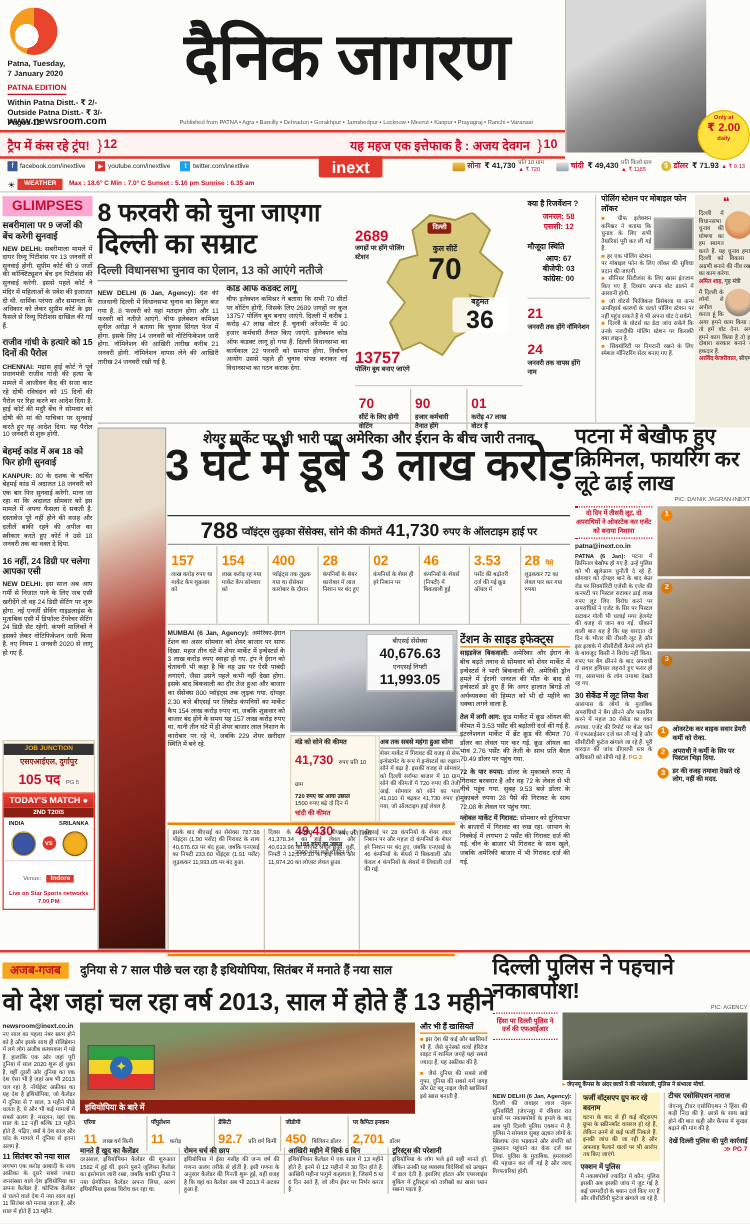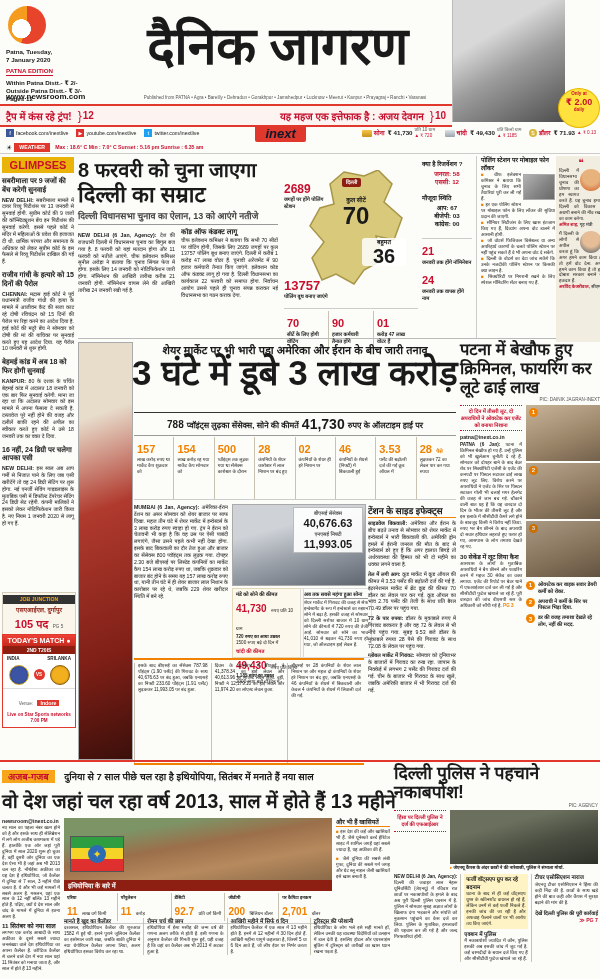--- a/index.html
+++ b/index.html
@@ -66,21 +66,21 @@
     </div>
 
     <div class="abs" style="left:0;top:125px;width:600px;height:16px;display:flex;align-items:center">
       <span style="width:8px;height:8px;background:#3b5998;color:#fff;font-size:6px;text-align:center;line-height:8px;margin-left:6px">f</span>
       <span class="t5" style="margin-left:2px">facebook.com/inextlive</span>
       <span style="width:8px;height:8px;background:#e02f2f;color:#fff;font-size:5px;text-align:center;line-height:8px;margin-left:8px">▶</span>
       <span class="t5" style="margin-left:2px">youtube.com/inextlive</span>
       <span style="width:8px;height:8px;background:#1da1f2;color:#fff;font-size:6px;text-align:center;line-height:8px;margin-left:8px">t</span>
       <span class="t5" style="margin-left:2px">twitter.com/inextlive</span>
       <span style="flex:1"></span>
-      <span style="background:#e0382c;color:#0f172a;font-weight:bold;font-style:italic;font-size:13px;padding:1px 10px;border-radius:2px">inext</span>
+      <span style="background:#e0382c;color:#ffffff;font-weight:bold;font-size:13px;padding:1px 10px;border-radius:2px">inext</span>
       <span style="flex:1"></span>
 
       <span style="width:10px;height:7px;background:linear-gradient(#f6c64a,#c9921b);margin-right:2px;border-radius:1px"></span>
       <span class="t6 b red">सोना</span>
       <span class="t6 b" style="margin-left:3px">₹ 41,730</span>
       <span class="t4 gry" style="margin-left:2px;width:26px"><span>प्रति 10 ग्राम</span><br><span class="red"><span>▲</span> <span>₹ 720</span></span></span>
 
       <span style="width:10px;height:7px;background:linear-gradient(#dfe3e8,#9aa3ad);margin:0 2px 0 4px;border-radius:1px"></span>
       <span class="t6 b red">चांदी</span>
       <span class="t6 b" style="margin-left:3px">₹ 49,430</span>
@@ -93,21 +93,21 @@
     </div>
 
     <div class="abs" style="left:0;top:142px;width:600px;height:11px;display:flex;align-items:center;border-bottom:1px solid #ccc">
       <span style="font-size:7px;margin-left:6px">☀</span>
       <span class="t5 b" style="background:#e0382c;color:#fff;padding:1px 5px;margin-left:2px">WEATHER</span>
       <span class="t5 b red" style="margin-left:5px">Max : 18.6° C   Min : 7.0° C   Sunset : 5.16 pm   Sunrise : 6.35 am</span>
     </div>
   </div>
 
   <div class="abs" style="left:2px;top:157px;width:72px;height:600px">
-    <div class="b red ctr" style="background:#eab308;font-size:11px;padding:2px 0">GLIMPSES</div>
+    <div class="b red ctr" style="background:#f9a8d4;font-size:11px;padding:2px 0">GLIMPSES</div>
 
     <div style="padding-top:4px">
       <div class="b t7">सबरीमाला पर 9 जजों की बेंच करेगी सुनवाई</div>
       <div class="t5 jst" style="margin-top:2px"><span class="b">NEW DELHI:</span> <span>सबरीमाला मामले में दायर रिव्यू पिटीशंस पर 13 जनवरी से सुनवाई होगी. सुप्रीम कोर्ट की 9 जजों की कॉन्स्टिट्यूशन बेंच इन पिटीशंस की सुनवाई करेगी. इससे पहले कोर्ट ने मंदिर में महिलाओं के प्रवेश की इजाजत दी थी. धार्मिक परंपरा और समानता के अधिकार को लेकर सुप्रीम कोर्ट के इस फैसले से रिव्यू पिटीशंस दाखिल की गई हैं.</span></div>
     </div>
     <div style="padding-top:6px">
       <div class="b t7">राजीव गांधी के हत्यारे को 15 दिनों की पैरोल</div>
       <div class="t5 jst" style="margin-top:2px"><span class="b">CHENNAI:</span> <span>मद्रास हाई कोर्ट ने पूर्व प्रधानमंत्री राजीव गांधी की हत्या के मामले में आजीवन कैद की सजा काट रहे दोषी रविचंद्रन को 15 दिनों की पैरोल पर रिहा करने का आदेश दिया है. हाई कोर्ट की मदुरै बेंच ने सोमवार को दोषी की मां की याचिका पर सुनवाई करते हुए यह आदेश दिया. यह पैरोल 10 जनवरी से शुरू होगी.</span></div>
     </div>
     <div style="padding-top:6px">
@@ -238,30 +238,30 @@
       <div class="t4 b red"><span>अरविंद केजरीवाल,</span> <span class="gry">सीएम</span></div>
     </div>
   </div>
 
   <div class="abs photo" style="left:78px;top:342px;width:53px;height:416px;background:linear-gradient(160deg,#e8dccb 0 18%,#b03a2e 40%,#7e1f16 75%,#3c0f0a)"></div>
 
   <div class="abs ctr b" style="left:134px;top:342px;width:322px;font-size:11px">शेयर मार्केट पर भी भारी पड़ा अमेरिका और ईरान के बीच जारी तनाव</div>
   <div class="abs b" style="left:132px;top:354px;width:326px;font-size:35px;line-height:1.1;white-space:nowrap">3 घंटे में डूबे 3 लाख करोड़</div>
 
   <div class="abs" style="left:134px;top:412px;width:322px;height:22px;border-top:1.5px solid #333;border-bottom:1px solid #999;display:flex;align-items:center;justify-content:center">
-    <span class="b" style="font-size:10px">788</span>
+    <span class="b" style="font-size:18px">788</span>
     <span class="b" style="font-size:8px;margin:0 3px">प्वॉइंट्स लुढ़का सेंसेक्स, सोने की कीमतें</span>
     <span class="b" style="font-size:14px">41,730</span>
     <span class="b" style="font-size:8px;margin-left:3px">रुपए के ऑलटाइम हाई पर</span>
   </div>
 
   <div class="abs" style="left:134px;top:437px;width:322px;height:62px;display:flex;border-bottom:0.5px solid #ccc">
     <div class="statcell"><span class="b org" style="font-size:11px">157</span><span class="t5 b org"></span><div class="t4">लाख करोड़ रुपए था मार्केट कैप शुक्रवार को</div></div>
     <div class="statcell vline"><span class="b org" style="font-size:11px">154</span><span class="t5 b org"></span><div class="t4">लाख करोड़ रह गया मार्केट कैप सोमवार को</div></div>
-    <div class="statcell vline"><span class="b org" style="font-size:11px">500</span><span class="t5 b org"></span><div class="t4">प्वॉइंट्स तक लुढ़क गया था सेंसेक्स कारोबार के दौरान</div></div>
+    <div class="statcell vline"><span class="b org" style="font-size:11px">400</span><span class="t5 b org"></span><div class="t4">प्वॉइंट्स तक लुढ़क गया था सेंसेक्स कारोबार के दौरान</div></div>
     <div class="statcell vline"><span class="b org" style="font-size:11px">28</span><span class="t5 b org"></span><div class="t4">कंपनियों के शेयर कारोबार में लाल निशान पर बंद हुए</div></div>
     <div class="statcell vline"><span class="b org" style="font-size:11px">02</span><span class="t5 b org"></span><div class="t4">कंपनियों के शेयर ही हरे निशान पर</div></div>
     <div class="statcell vline"><span class="b org" style="font-size:11px">46</span><span class="t5 b org"></span><div class="t4">कंपनियों के शेयर्स (निफ्टी) में बिकवाली हुई</div></div>
     <div class="statcell vline"><span class="b org" style="font-size:11px">3.53</span><span class="t5 b org"></span><div class="t4">पर्सेंट की बढ़ोतरी दर्ज की गई क्रूड ऑयल में</div></div>
     <div class="statcell vline"><span class="b org" style="font-size:11px">28</span> <span class="t5 b org">पैसे</span><div class="t4">लुढ़ककर 72 का लेवल पार कर गया रुपया</div></div>
   </div>
 
   <div class="abs t5 jst" style="left:134px;top:504px;width:94px;height:148px;overflow:hidden">
     <span class="b">MUMBAI (6 Jan, Agency):</span> <span>अमेरिका-ईरान टेंशन का असर सोमवार को शेयर बाजार पर साफ दिखा. महज तीन घंटे में शेयर मार्केट में इन्वेस्टर्स के 3 लाख करोड़ रुपए स्वाहा हो गए. ट्रंप ने ईरान को चेतावनी भी कहा है कि वह उस पर ऐसी पाबंदी लगाएंगे, जैसा उसने पहले कभी नहीं देखा होगा. इसके बाद बिकवाली का दौर तेज हुआ और बाजार का सेंसेक्स 800 प्वॉइंट्स तक लुढ़क गया. दोपहर 2.30 बजे बीएसई पर लिस्टेड कंपनियों का मार्केट कैप 154 लाख करोड़ रुपए था, जबकि शुक्रवार को बाजार बंद होने के समय यह 157 लाख करोड़ रुपए था, यानी तीन घंटे में ही शेयर बाजार लाल निशान के कारोबार पर रहे थे, जबकि 229 शेयर खरीदार स्थिति में बने रहे.</span>
   </div>
@@ -368,21 +368,21 @@
         <div style="position:relative;width:268px;height:62px;background:linear-gradient(170deg,#7d9467 0 22%,#9b6f4a 45%,#b78a5e 70%,#8a6a48);overflow:hidden">
           <div class="abs" style="left:6px;top:18px;width:52px;height:34px;background:linear-gradient(#2f9e41 0 33%,#f5d327 33% 66%,#e02f2f 66%);border:0.5px solid #555">
             <div class="abs" style="left:17px;top:8px;width:18px;height:18px;border-radius:50%;background:#2b6bb3;color:#f5d327;font-size:11px;line-height:18px;text-align:center">✦</div>
           </div>
         </div>
         <div class="b" style="background:#8c1f12;color:#fff;font-size:6.5px;padding:1px 4px">इथियोपिया के बारे में</div>
         <div style="display:flex;border-bottom:0.5px solid #ccc;padding:2px 0">
           <div class="statcell"><div class="t4 b">एरिया</div><span class="b org" style="font-size:10px">11</span> <span class="t4">लाख वर्ग किमी</span></div>
           <div class="statcell vline"><div class="t4 b">पॉपुलेशन</div><span class="b org" style="font-size:10px">11</span> <span class="t4">करोड़</span></div>
           <div class="statcell vline"><div class="t4 b">डेंसिटी</div><span class="b org" style="font-size:10px">92.7</span> <span class="t4">प्रति वर्ग किमी</span></div>
-          <div class="statcell vline"><div class="t4 b">जीडीपी</div><span class="b org" style="font-size:10px">200</span> <span class="t4">बिलियन डॉलर</span></div>
+          <div class="statcell vline"><div class="t4 b">जीडीपी</div><span class="b org" style="font-size:10px">450</span> <span class="t4">बिलियन डॉलर</span></div>
           <div class="statcell vline"><div class="t4 b">पर कैपिटा इनकम</div><span class="b org" style="font-size:10px">2,701</span> <span class="t4">डॉलर</span></div>
         </div>
       </div>
 
       <div style="width:54px;flex:none;margin-left:4px">
         <div class="t6 b" style="border-bottom:1px solid #f08200">और भी हैं खासियतें</div>
         <div class="t4 jst" style="margin-top:2px"><span class="org">■</span> <span>इस देश की कई और खासियतें भी हैं. जैसे यूनेस्को वर्ल्ड हेरिटेज साइट में शामिल जगहें यहां सबसे ज्यादा हैं, यह अफ्रीका की हैं.</span></div>
         <div class="t4 jst" style="margin-top:3px"><span class="org">■</span> <span>जैसे दुनिया की सबसे लंबी गुफा, दुनिया की सबसे गर्म जगह और ग्रेट ब्लू नाइल जैसी खासियतें इसे खास बनाती हैं.</span></div>
       </div>
     </div>

